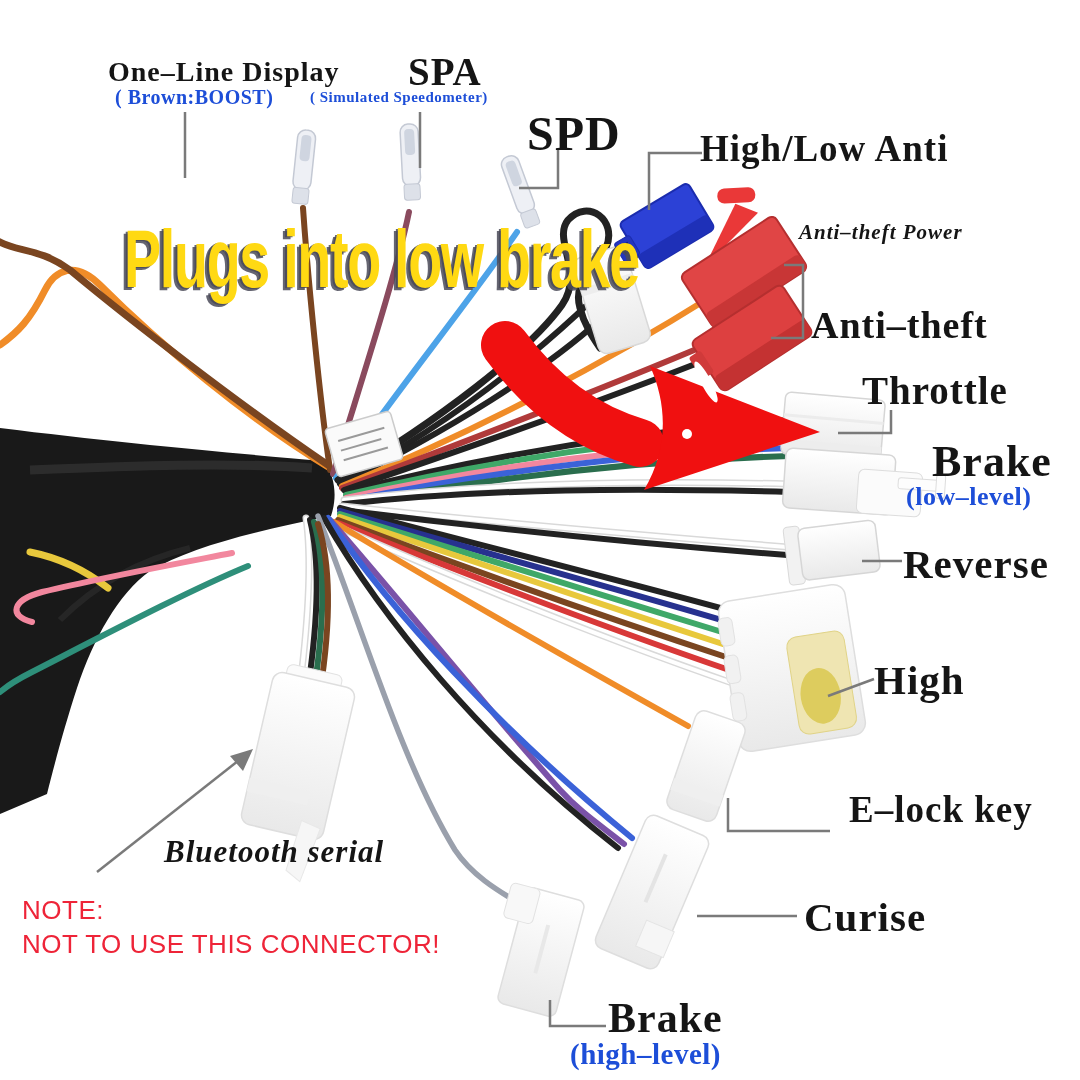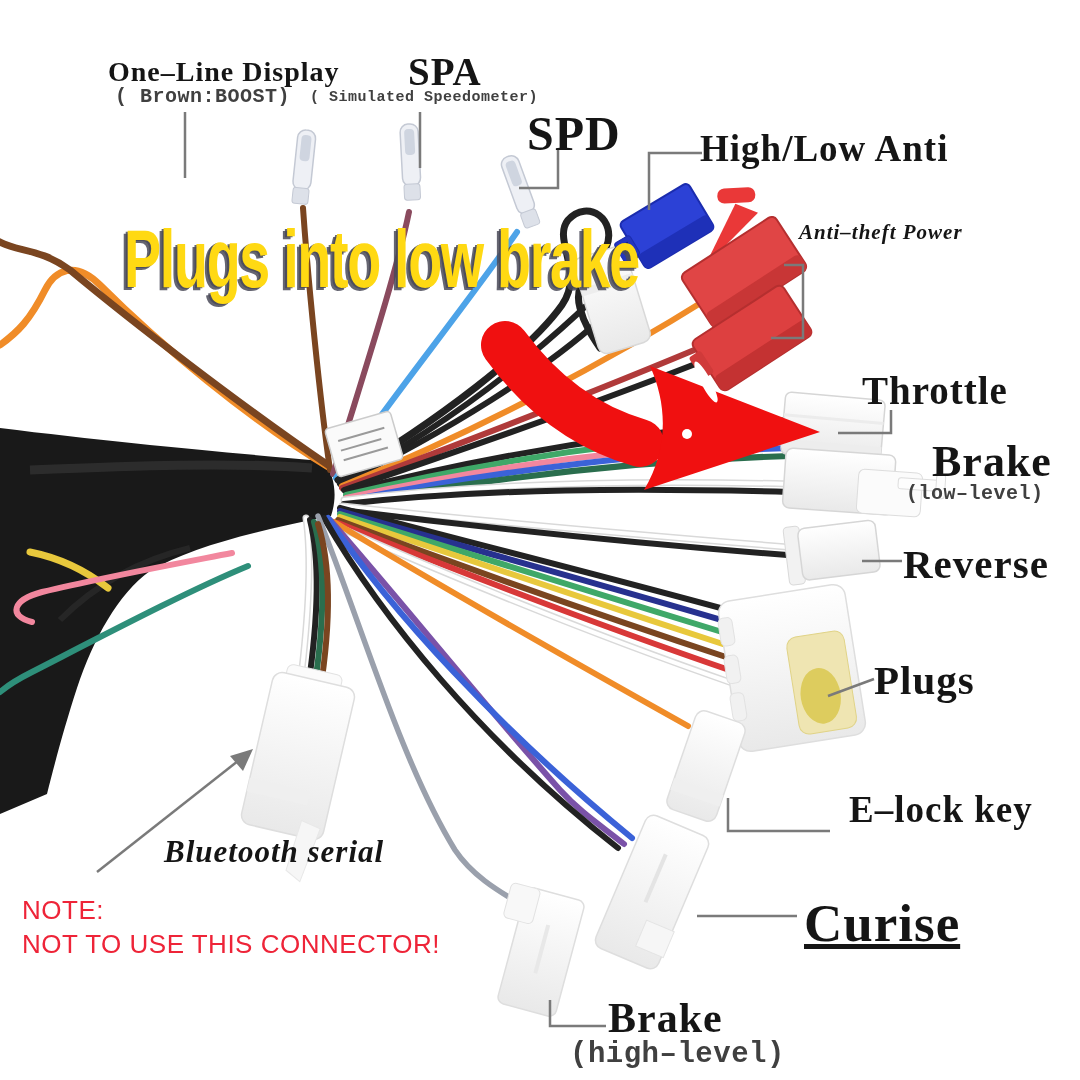--- a/index.html
+++ b/index.html
@@ -2,22 +2,22 @@
 <html><head>
 <meta charset="utf-8">
 <style>
   html,body{margin:0;padding:0;}
   body{width:1080px;height:1080px;overflow:hidden;background:#ffffff;
        font-family:"Liberation Serif",serif;}
   #stage{position:relative;width:1080px;height:1080px;background:#ffffff;}
   svg{position:absolute;left:0;top:0;}
   .lbl{position:absolute;font-family:"Liberation Serif",serif;font-weight:bold;
        color:#151515;white-space:nowrap;letter-spacing:1px;line-height:1;}
-  .sub{position:absolute;font-family:Liberation Mono, monospace;font-weight:bold;
-       color:#404040;white-space:nowrap;letter-spacing:0.5px;line-height:1;}
+  .sub{position:absolute;font-family:Liberation Serif, serif;font-weight:bold;
+       color:#1d4ed8;white-space:nowrap;letter-spacing:0.5px;line-height:1;}
   #title-overlay{position:absolute;left:124px;top:212px;
        font-family:"Liberation Sans",sans-serif;font-weight:bold;font-size:82px;
        color:#ffd913;white-space:nowrap;letter-spacing:-2px;
        transform:scaleX(0.68);transform-origin:left top;
        text-shadow:-6px 3px 0 rgba(74,74,88,0.85),-3px 1px 0 rgba(74,74,88,0.85);}
   #note-block{position:absolute;left:22px;top:894px;
        font-family:"Liberation Sans",sans-serif;font-weight:normal;font-size:26px;
        line-height:1.30;color:#ee2438;letter-spacing:0.5px;}
 </style>
 </head>
@@ -228,33 +228,34 @@
 
 <div class="lbl" style="left:408px;top:52px;font-size:39px;">SPA</div>
 <div class="sub" style="left:310px;top:90px;font-size:15px;">( Simulated Speedometer)</div>
 
 <div class="lbl" style="left:527px;top:110px;font-size:48px;">SPD</div>
 
 <div class="lbl" style="left:700px;top:130px;font-size:37px;">High/Low Anti</div>
 
 <div class="lbl" style="left:799px;top:222px;font-size:21px;font-style:italic;">Anti–theft Power</div>
 
+<div class="lbl" style="left:811px;top:306px;font-size:38px;">Anti–theft</div>
 
 <div class="lbl" style="left:862px;top:371px;font-size:39px;">Throttle</div>
 
 <div class="lbl" style="left:932px;top:440px;font-size:44px;">Brake</div>
-<div class="sub" style="left:906px;top:484px;font-size:20px;">(low–level)</div>
+<div class="sub" style="left:906px;top:484px;font-size:26px;">(low–level)</div>
 
 <div class="lbl" style="left:903px;top:544px;font-size:41px;">Reverse</div>
 
-<div class="lbl" style="left:874px;top:660px;font-size:41px;">Plugs</div>
+<div class="lbl" style="left:874px;top:660px;font-size:41px;">High</div>
 
 <div class="lbl" style="left:833px;top:791px;font-size:37px;margin-left:16px;">E–lock key</div>
 
-<div class="lbl" style="left:804px;top:897px;font-size:53px;text-decoration:underline;">Curise</div>
+<div class="lbl" style="left:804px;top:897px;font-size:41px;">Curise</div>
 
 <div class="lbl" style="left:164px;top:836px;font-size:31px;font-style:italic;">Bluetooth serial</div>
 
 <div class="lbl" style="left:608px;top:997px;font-size:42px;">Brake</div>
 <div class="sub" style="left:570px;top:1040px;font-size:29px;">(high–level)</div>
 
 <div id="note-block">
   <div>NOTE:</div>
   <div>NOT TO USE THIS CONNECTOR!</div>
 </div>

